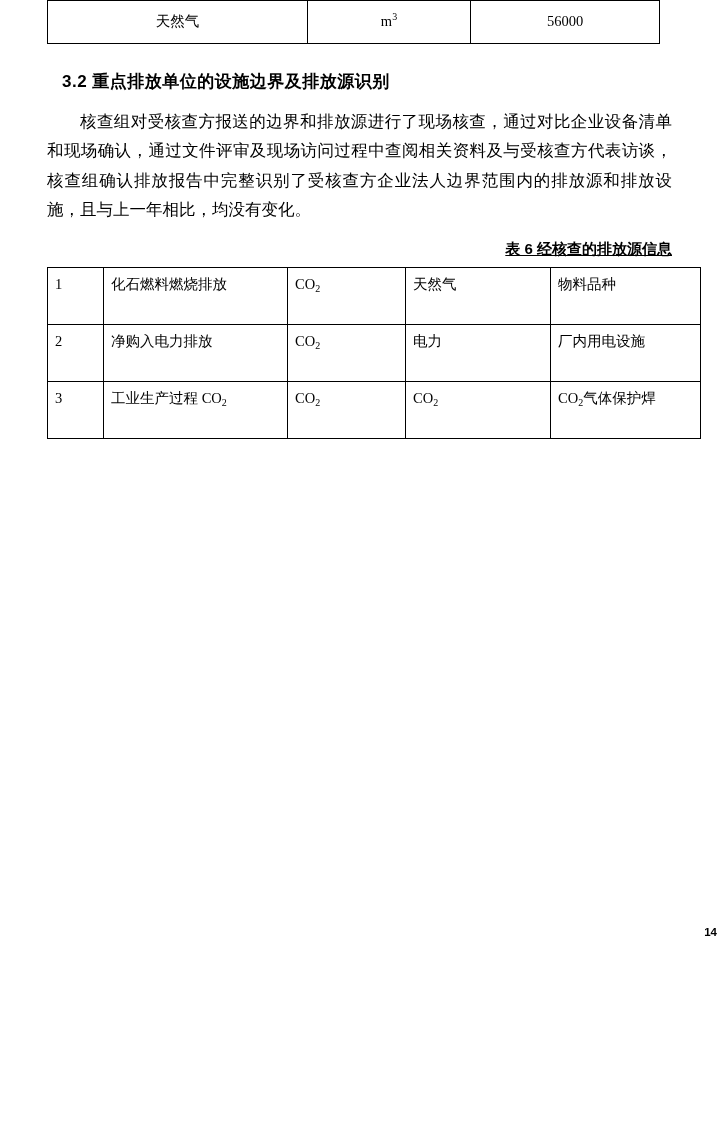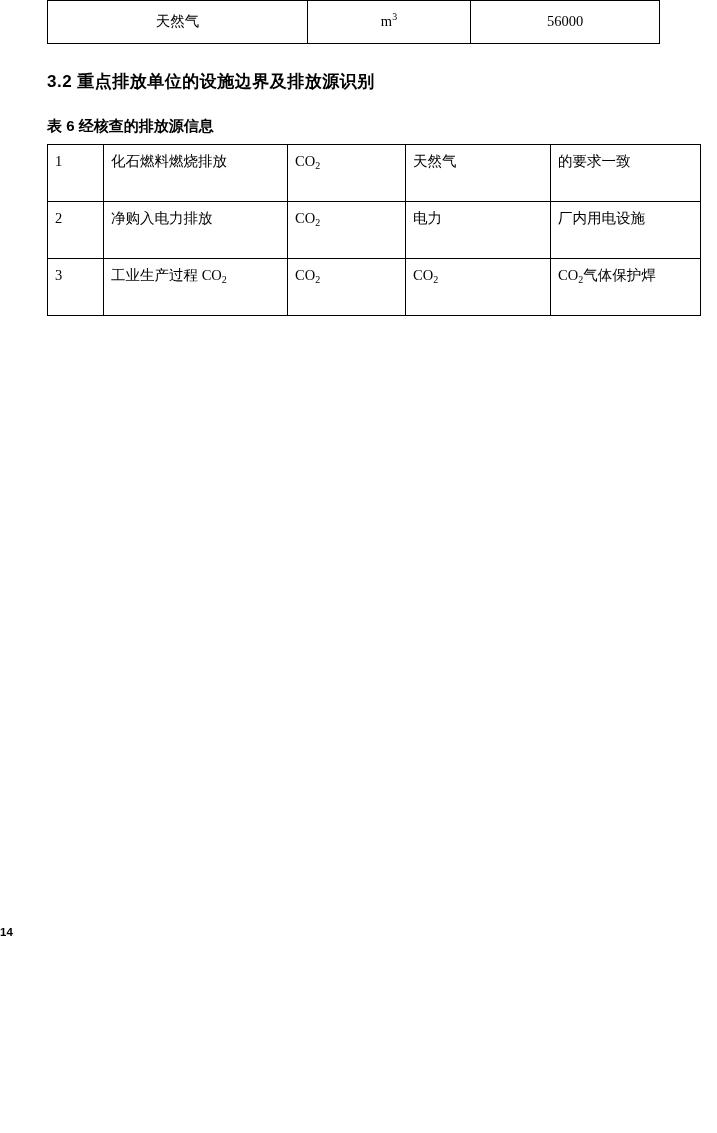--- a/index.html
+++ b/index.html
@@ -63,37 +63,38 @@
     vertical-align: baseline;
     position: relative;
     top: -6px;
   }
 
   
   h2.section {
     font-family: "Liberation Sans", "DejaVu Sans", sans-serif;
     font-size: 17px;
     font-weight: bold;
-    margin: 26px 0 14px 0;
+    margin: 26px 0 14px 15px;
     letter-spacing: 0.5px;
   }
   p.para {
     font-size: 16.5px;
     line-height: 1.78;
     margin: 0 0 4px 0;
     text-align: justify;
     text-justify: inter-ideograph;
     text-indent: 2em;
   }
   .caption {
-    text-align: left;
+    text-align: right;
     font-family: "Liberation Sans", "DejaVu Sans", sans-serif;
     font-size: 15px;
     font-weight: bold;
-    margin: 24px 0 8px 0;
+    margin: 16px 0 8px 0;
+    text-decoration: underline;
   }
   .spacer-lg { height: 34px; }
 
   
   .t6 col.c1 { width: 56px; }
   .t6 col.c2 { width: 184px; }
   .t6 col.c3 { width: 118px; }
   .t6 col.c4 { width: 145px; }
   .t6 col.c5 { width: 150px; }
   .t6 td {
@@ -110,21 +111,21 @@
   
   .top-table col.a { width: 260px; }
   .top-table col.b { width: 163px; }
   .top-table col.c { width: 189px; }
 
   .footer-page {
     position: absolute;
     left: 0;
     right: 0;
     bottom: 14px;
-    text-align: left;
+    text-align: right;
     font-family: "Liberation Sans", "DejaVu Sans", sans-serif;
     font-size: 11.5px;
     font-weight: bold;
   }
 </style>
 </head>
 <body>
 
 <div class="page">
   <div class="content">
@@ -139,38 +140,39 @@
         <tr>
           <td>天然气</td>
           <td><span>m</span><sup>3</sup></td>
           <td>56000</td>
         </tr>
       </tbody>
     </table>
 
     <h2 class="section">3.2 重点排放单位的设施边界及排放源识别</h2>
 
+    <p class="para">核查组对受核查方报送的边界和排放源进行了现场核查，通过对比企业设备清单和现场确认，通过文件评审及现场访问过程中查阅相关资料及与受核查方代表访谈，核查组确认排放报告中完整识别了受核查方企业法人边界范围内的排放源和排放设施，且与上一年相比，均没有变化。</p>
 
     <div class="caption">表 6  经核查的排放源信息</div>
 
     <table class="t6">
       <colgroup>
           <col class="c1">
           <col class="c2">
           <col class="c3">
           <col class="c4">
           <col class="c5">
         </colgroup>
       <tbody>
         <tr class="body">
           <td>1</td>
           <td>化石燃料燃烧排放</td>
           <td><span>CO</span><sub>2</sub></td>
           <td>天然气</td>
-          <td>的要求一致</td>
+          <td>物料品种</td>
         </tr>
         <tr class="body">
           <td>2</td>
           <td>净购入电力排放</td>
           <td><span>CO</span><sub>2</sub></td>
           <td>电力</td>
           <td>厂内用电设施</td>
         </tr>
         <tr class="body">
           <td>3</td>

